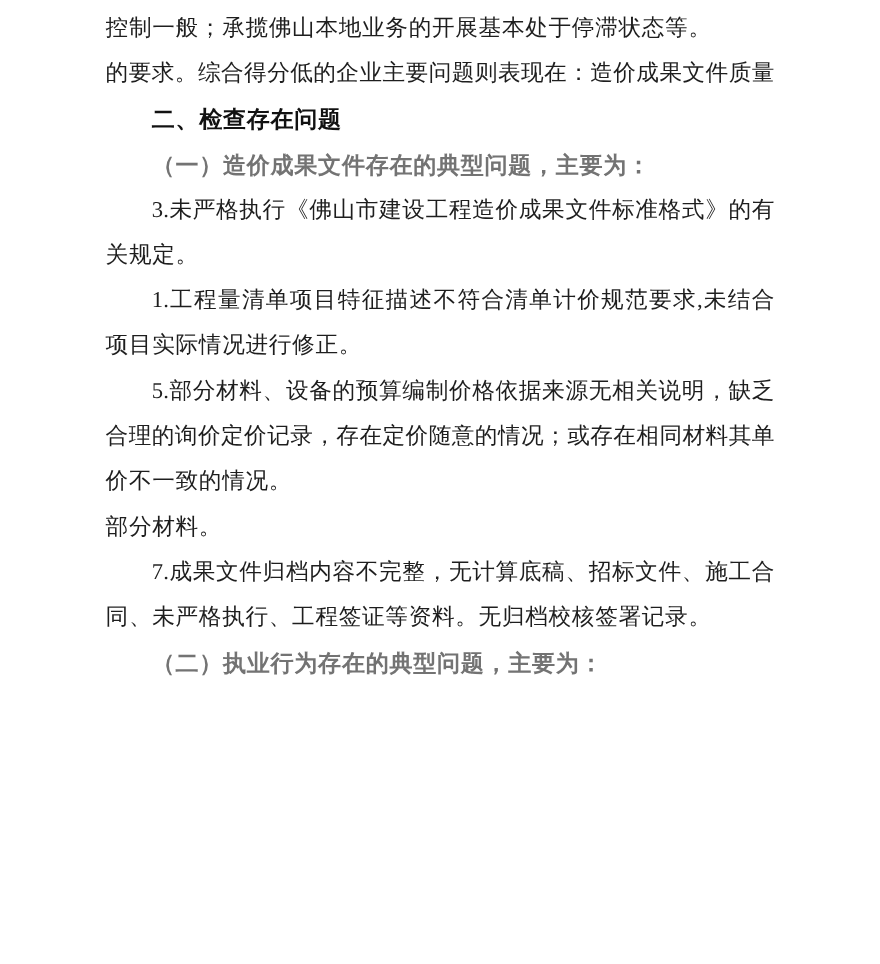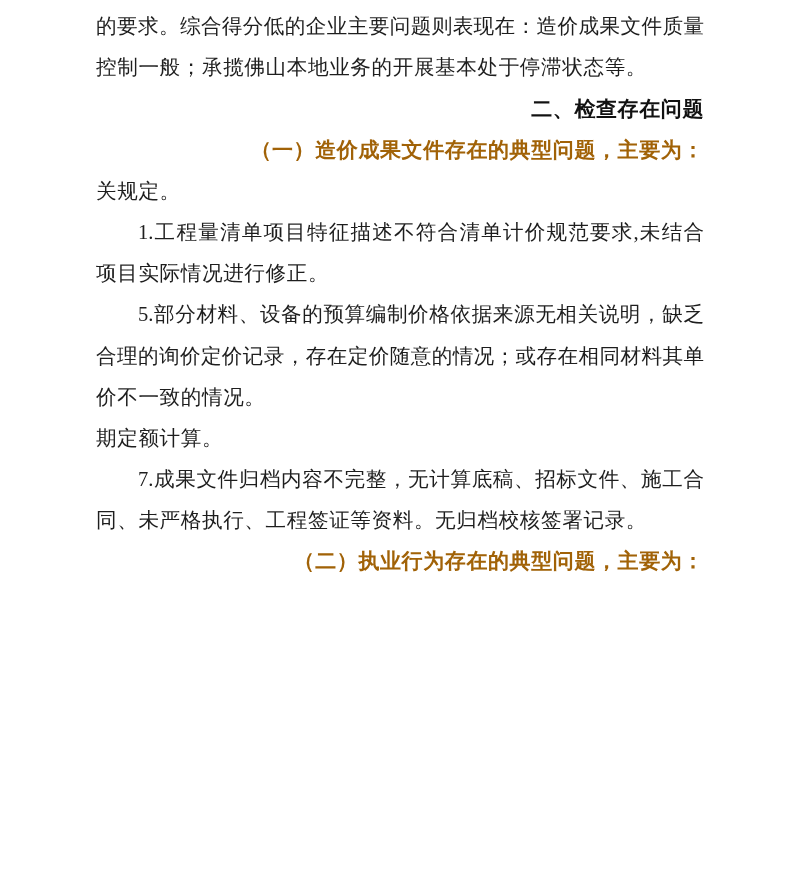--- a/index.html
+++ b/index.html
@@ -25,72 +25,73 @@
     text-align: left;
   }
   
   .fill {
     text-align: justify;
     text-align-last: justify;
   }
   .last {
     letter-spacing: 0.6px;
   }
-  .indent { text-indent: 42px; text-align: right; }
+  .indent { text-indent: 42px; }
   .h1 {
     font-family: "Liberation Sans", "DejaVu Sans", sans-serif;
     font-weight: 700;
     font-size: 21px;
     color: #111111;
   }
   .h2 {
     font-weight: 700;
     font-size: 21px;
-    color: #a16207;
+    color: #737373;
   }
 </style>
 </head>
 <body>
 
 <div class="page">
 
   <div class="block">
+    <div class="line last">控制一般；承揽佛山本地业务的开展基本处于停滞状态等。</div>
     <div class="line fill">的要求。综合得分低的企业主要问题则表现在：造价成果文件质量</div>
-    <div class="line last">控制一般；承揽佛山本地业务的开展基本处于停滞状态等。</div>
   </div>
 
   <div class="block">
     <div class="line h1 indent last">二、检查存在问题</div>
   </div>
 
   <div class="block">
     <div class="line h2 indent last">（一）造价成果文件存在的典型问题，主要为：</div>
   </div>
 
 
   <div class="block">
   </div>
 
   <div class="block">
+    <div class="line fill indent">3.未严格执行《佛山市建设工程造价成果文件标准格式》的有</div>
     <div class="line last">关规定。</div>
   </div>
 
   <div class="block">
     <div class="line fill indent">1.工程量清单项目特征描述不符合清单计价规范要求,未结合</div>
     <div class="line last">项目实际情况进行修正。</div>
   </div>
 
   <div class="block">
     <div class="line fill indent">5.部分材料、设备的预算编制价格依据来源无相关说明，缺乏</div>
     <div class="line fill">合理的询价定价记录，存在定价随意的情况；或存在相同材料其单</div>
     <div class="line last">价不一致的情况。</div>
   </div>
 
   <div class="block">
-    <div class="line last">期定额计算。</div>
+    <div class="line last">部分材料。</div>
   </div>
 
   <div class="block">
     <div class="line fill indent">7.成果文件归档内容不完整，无计算底稿、招标文件、施工合</div>
     <div class="line last">同、未严格执行、工程签证等资料。无归档校核签署记录。</div>
   </div>
 
   <div class="block">
     <div class="line h2 indent last">（二）执业行为存在的典型问题，主要为：</div>
   </div>

